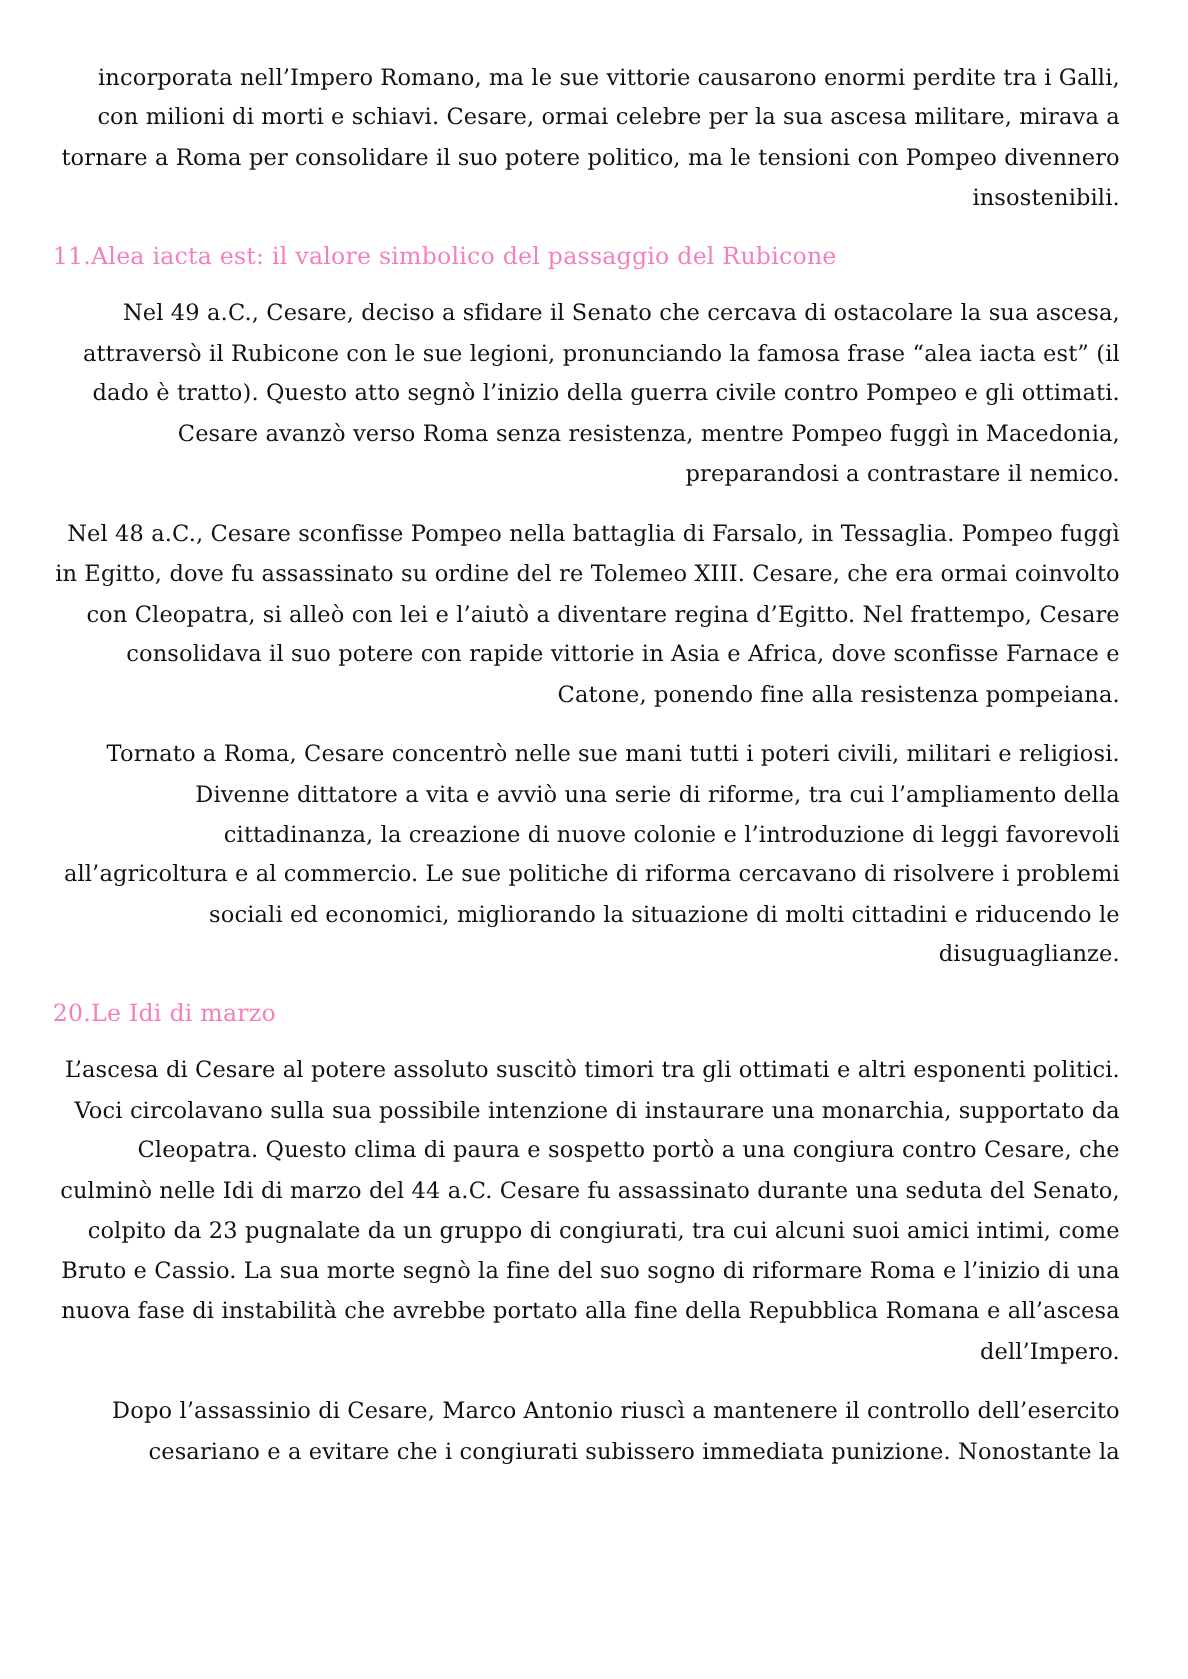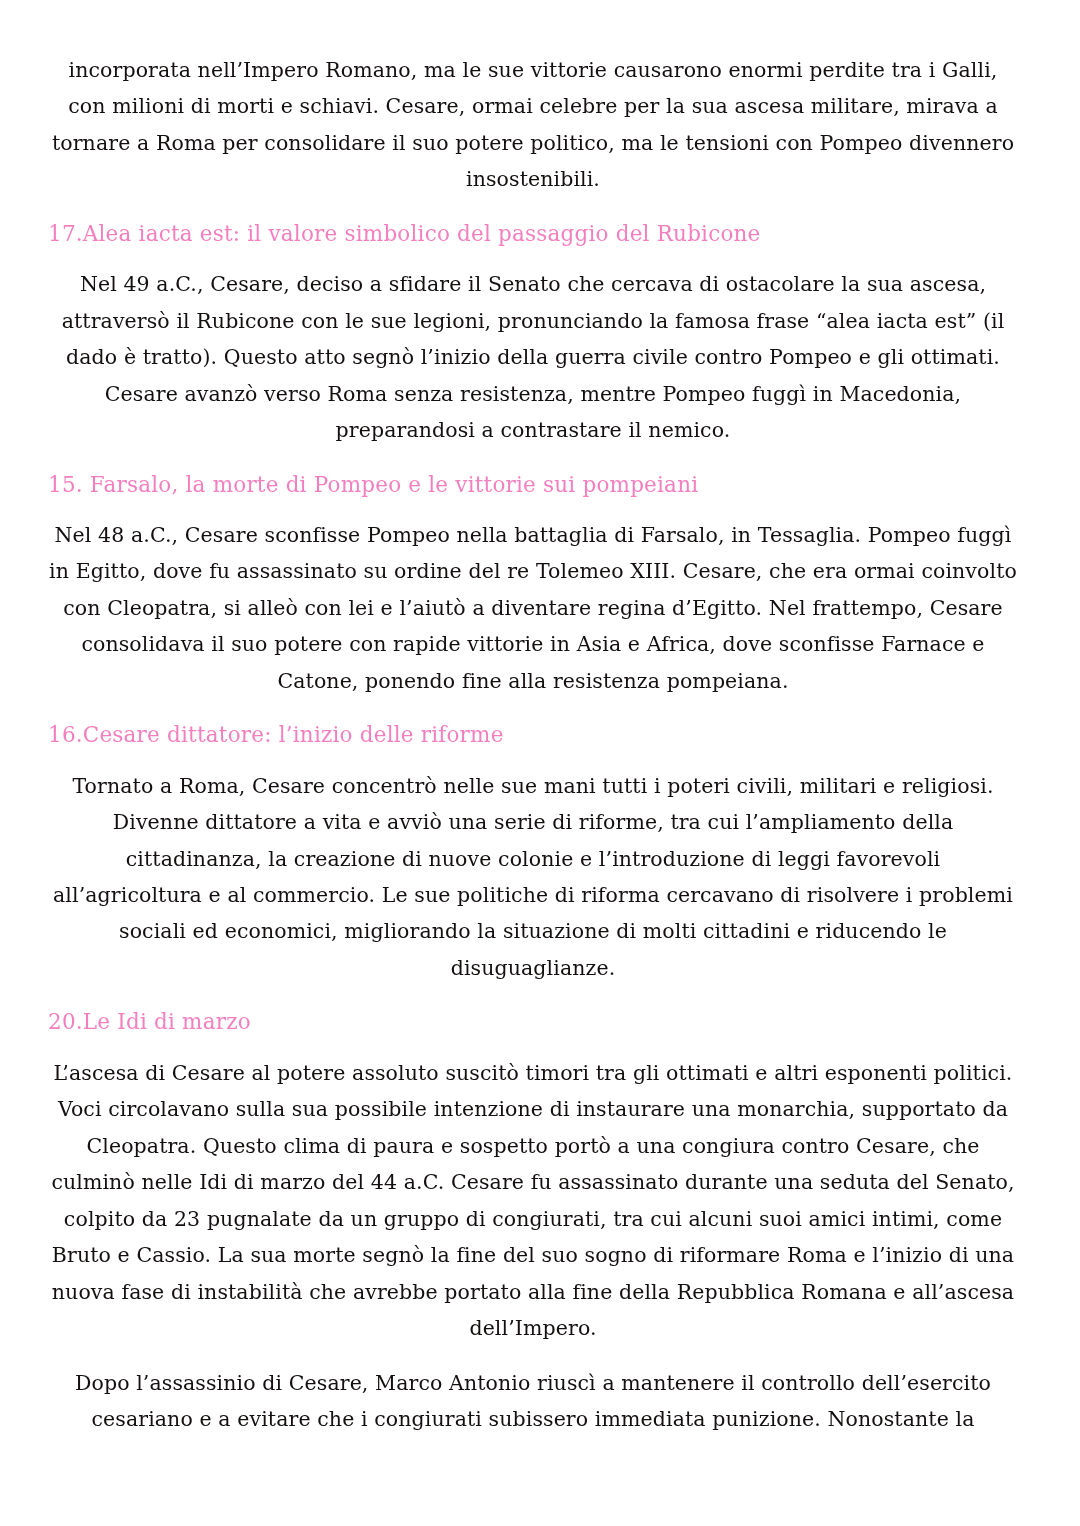--- a/index.html
+++ b/index.html
@@ -20,21 +20,21 @@
     padding: 52px 62px 40px 48px;
     background: #ffffff;
   }
   .para {
     font-family: "DejaVu Serif", serif;
     font-size: 20.5px;
     line-height: 1.78;
     color: #14100f;
     margin: 0 0 18px 0;
     letter-spacing: 0.1px;
-    text-align: center;
+    text-align: right;
   }
   .para.tight {
   }
   .heading {
     font-family: "DejaVu Serif", serif;
     font-size: 21.5px;
     line-height: 1.5;
     color: #f47fbe;
     margin: 20px 0 16px 0;
     font-weight: 400;
@@ -44,29 +44,27 @@
     margin-top: 0;
   }
 </style>
 </head>
 <body>
 
 <div class="page">
 
   <p class="para">incorporata nell’Impero Romano, ma le sue vittorie causarono enormi perdite tra i Galli, con milioni di morti e schiavi. Cesare, ormai celebre per la sua ascesa militare, mirava a tornare a Roma per consolidare il suo potere politico, ma le tensioni con Pompeo divennero insostenibili.</p>
 
-  <h2 class="heading">17.Alea iacta est: il valore simbolico del passaggio del Rubicone</h2>
+  <h2 class="heading">11.Alea iacta est: il valore simbolico del passaggio del Rubicone</h2>
 
   <p class="para"> Nel 49 a.C., Cesare, deciso a sfidare il Senato che cercava di ostacolare la sua ascesa, attraversò il Rubicone con le sue legioni, pronunciando la famosa frase “alea iacta est” (il dado è tratto). Questo atto segnò l’inizio della guerra civile contro Pompeo e gli ottimati. Cesare avanzò verso Roma senza resistenza, mentre Pompeo fuggì in Macedonia, preparandosi a contrastare il nemico.</p>
 
-  <h2 class="heading">15. Farsalo, la morte di Pompeo e le vittorie sui pompeiani</h2>
 
   <p class="para">Nel 48 a.C., Cesare sconfisse Pompeo nella battaglia di Farsalo, in Tessaglia. Pompeo fuggì in Egitto, dove fu assassinato su ordine del re Tolemeo XIII. Cesare, che era ormai coinvolto con Cleopatra, si alleò con lei e l’aiutò a diventare regina d’Egitto. Nel frattempo, Cesare consolidava il suo potere con rapide vittorie in Asia e Africa, dove sconfisse Farnace e Catone, ponendo fine alla resistenza pompeiana.</p>
 
-  <h2 class="heading">16.Cesare dittatore: l’inizio delle riforme</h2>
 
   <p class="para"> Tornato a Roma, Cesare concentrò nelle sue mani tutti i poteri civili, militari e religiosi. Divenne dittatore a vita e avviò una serie di riforme, tra cui l’ampliamento della cittadinanza, la creazione di nuove colonie e l’introduzione di leggi favorevoli all’agricoltura e al commercio. Le sue politiche di riforma cercavano di risolvere i problemi sociali ed economici, migliorando la situazione di molti cittadini e riducendo le disuguaglianze.</p>
 
   <h2 class="heading">20.Le Idi di marzo</h2>
 
   <p class="para">L’ascesa di Cesare al potere assoluto suscitò timori tra gli ottimati e altri esponenti politici. Voci circolavano sulla sua possibile intenzione di instaurare una monarchia, supportato da Cleopatra. Questo clima di paura e sospetto portò a una congiura contro Cesare, che culminò nelle Idi di marzo del 44 a.C. Cesare fu assassinato durante una seduta del Senato, colpito da 23 pugnalate da un gruppo di congiurati, tra cui alcuni suoi amici intimi, come Bruto e Cassio. La sua morte segnò la fine del suo sogno di riformare Roma e l’inizio di una nuova fase di instabilità che avrebbe portato alla fine della Repubblica Romana e all’ascesa dell’Impero.</p>
 
 
   <p class="para tight"> Dopo l’assassinio di Cesare, Marco Antonio riuscì a mantenere il controllo dell’esercito cesariano e a evitare che i congiurati subissero immediata punizione. Nonostante la</p>
 

